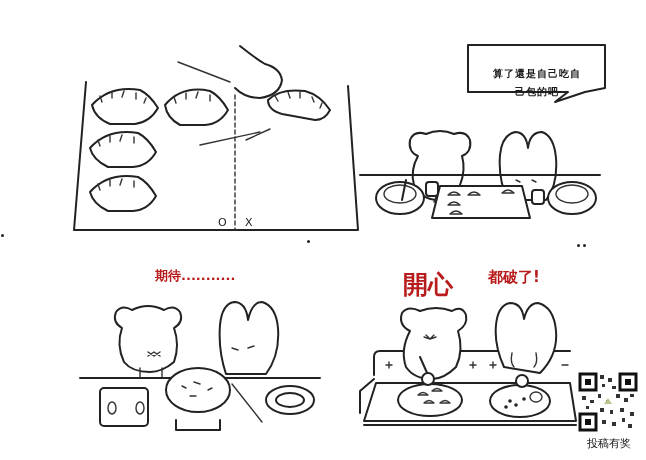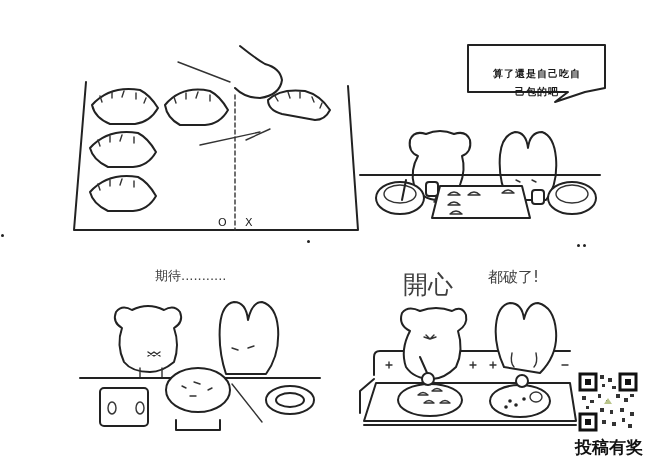--- a/index.html
+++ b/index.html
@@ -3,27 +3,27 @@
 <meta charset="utf-8">
 <style>
   html, body { margin: 0; padding: 0; background: #ffffff; }
   body { width: 646px; height: 460px; position: relative; overflow: hidden;
          font-family: "DejaVu Sans", sans-serif; }
   .panel { position: absolute; }
   .panel svg { position: absolute; left: 0; top: 0; overflow: visible; }
   .ink { fill: none; stroke: #222; stroke-width: 2; stroke-linecap: round; stroke-linejoin: round; }
   .ink-thin { fill: none; stroke: #333; stroke-width: 1.4; stroke-linecap: round; stroke-linejoin: round; }
   .fill-white { fill: #fff; stroke: #222; stroke-width: 2; stroke-linejoin: round; }
-  .caption { position: absolute; font-weight: normal; color: #404040; white-space: nowrap; }
+  .caption { position: absolute; font-weight: bold; color: #b91c1c; white-space: nowrap; }
   .bubble-text { position: absolute; font-weight: bold; color: #1a1a1a; font-size: 10px;
                  line-height: 18px; text-align: center; letter-spacing: 1px; margin-top: 16px; }
   .qr { position: absolute; left: 578px; top: 372px; width: 60px; height: 60px;
         background: #fff; }
   .qr-label { position: absolute; left: 574px; top: 436px; width: 70px; text-align: center;
-              font-size: 17px; font-weight: bold; color: #111; }
+              font-size: 11px; font-weight: normal; color: #111; }
   .dot { position: absolute; width: 3px; height: 3px; border-radius: 50%; background: #222; }
 </style>
 </head>
 <body>
 
 <div class="panel" style="left:70px; top:40px; width:290px; height:200px;">
   <svg width="290" height="200">
 
     <polyline class="ink" points="16,42 4,190 288,190 278,46"></polyline>
     <line class="ink-thin" x1="165" y1="55" x2="165" y2="190" stroke-dasharray="4,3"></line>

